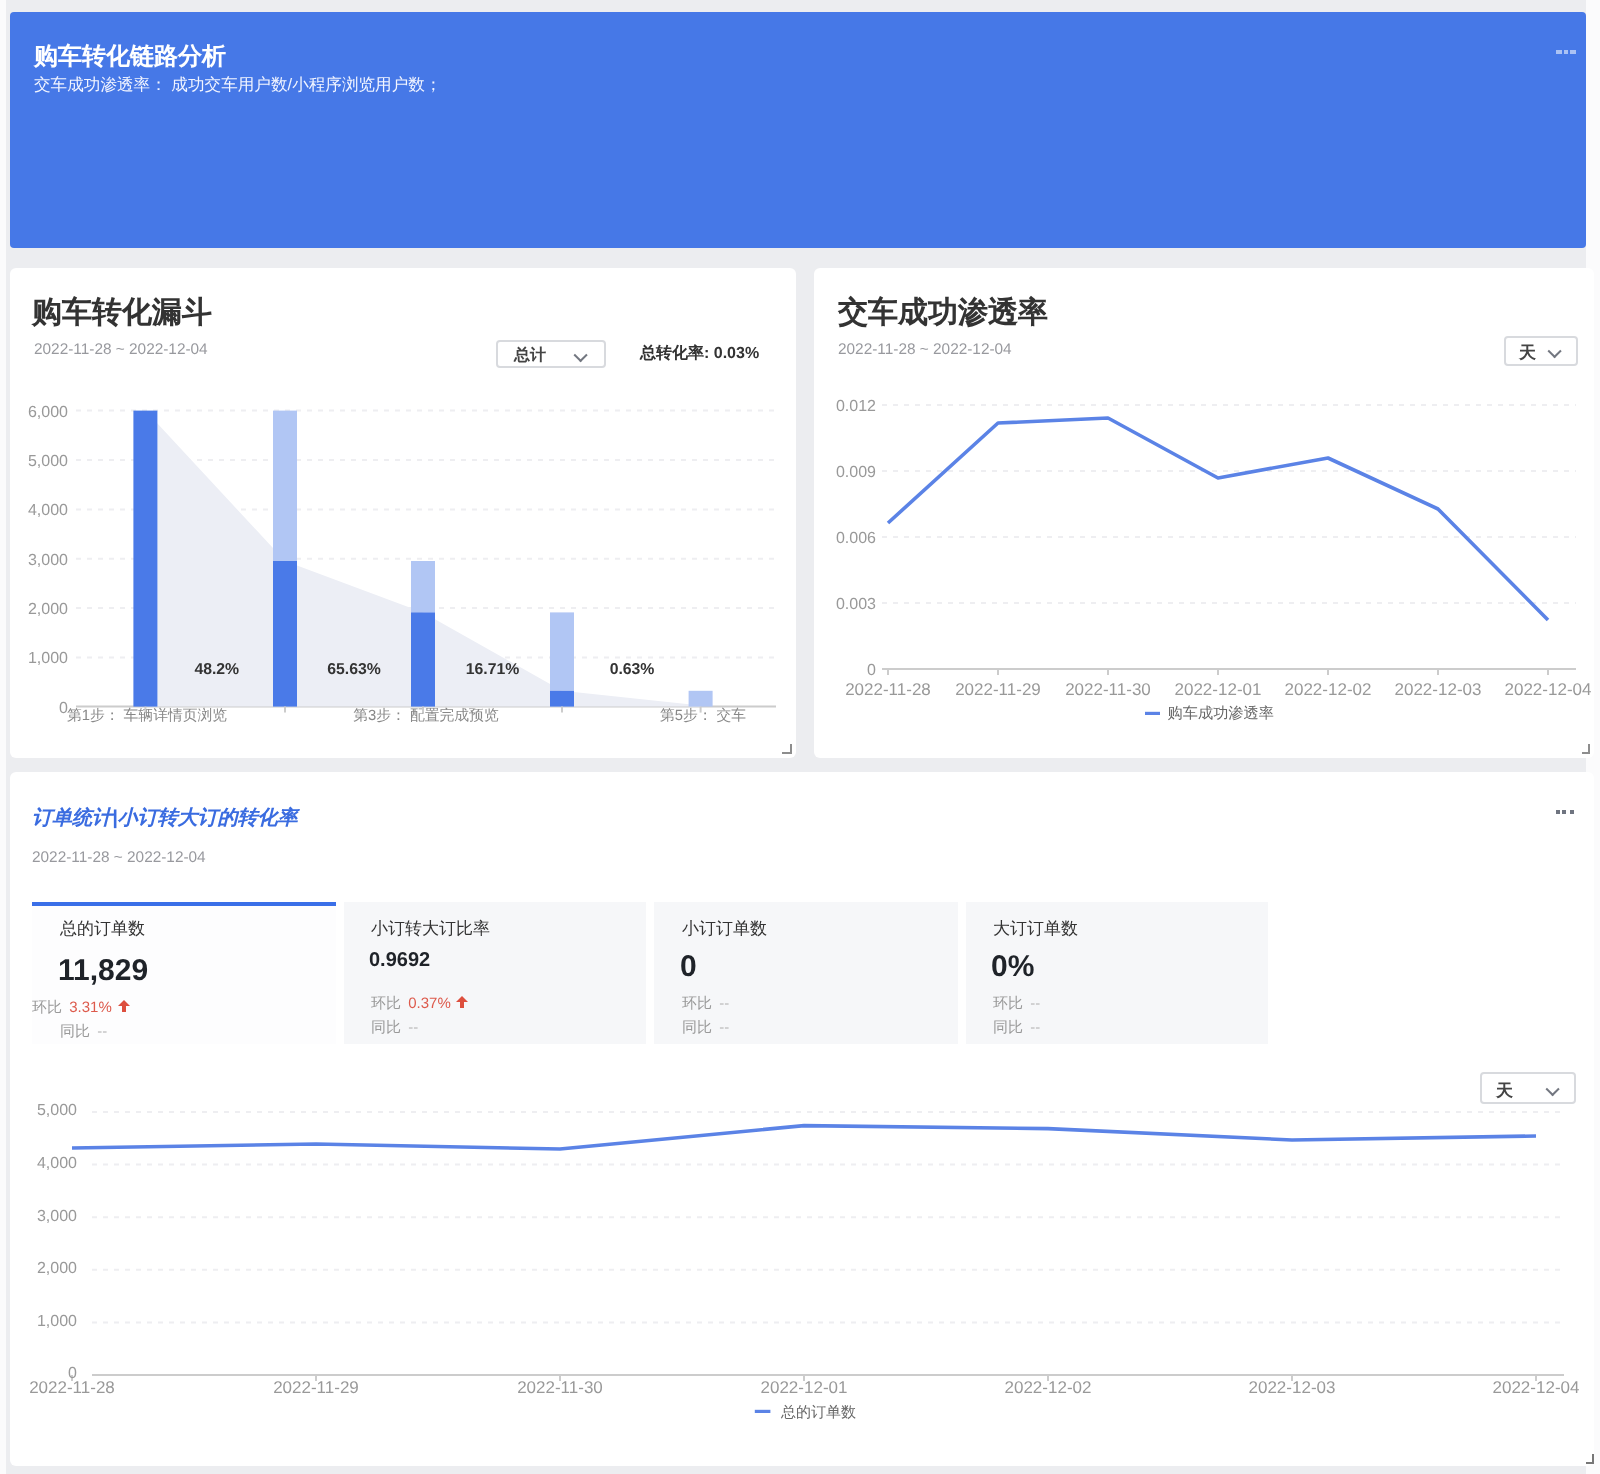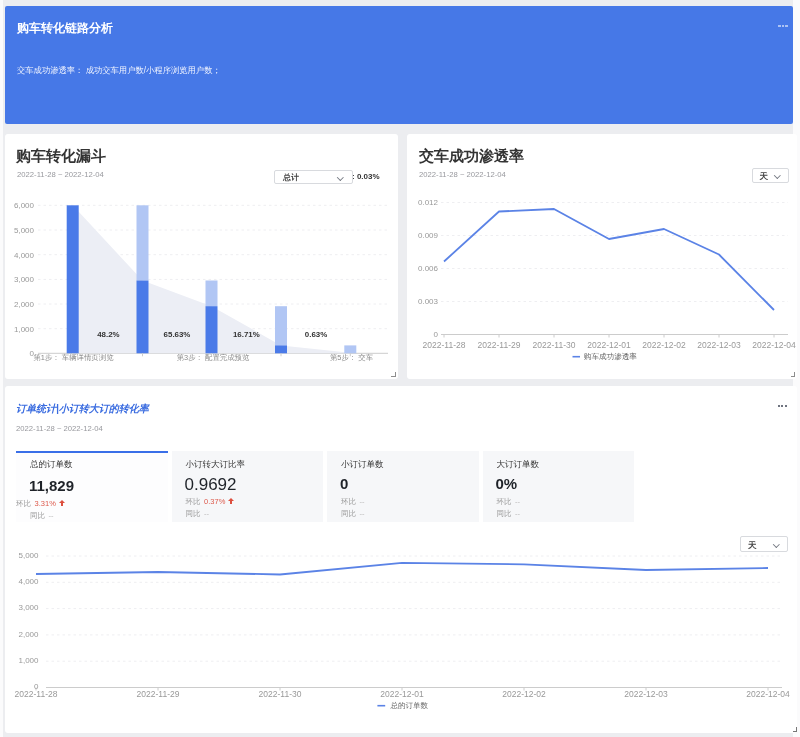--- a/index.html
+++ b/index.html
@@ -18,32 +18,32 @@
   .rsz { position:absolute; width:4.5px; height:4.5px; }
   svg text { font-family:"Liberation Sans", sans-serif; }
 </style>
 </head>
 <body>
 <div class="abs" style="left:793px; top:0; width:7px; height:737px; background:#fbfbfc;"></div>
 <div class="abs" style="left:0; top:0; width:3px; height:737px; background:#fbfbfc;"></div>
 
 <div class="abs" style="left:5px; top:6px; width:788px; height:117.5px; background:#4678e7; border-radius:2px;">
   <div class="abs" style="left:12px; top:13.5px; font-size:12px; font-weight:bold; color:#fff;">购车转化链路分析</div>
-  <div class="abs" style="left:12px; top:30.8px; font-size:8.3px; line-height:normal; color:#f2f5ff;margin-top:28px;">交车成功渗透率： 成功交车用户数/小程序浏览用户数；</div>
+  <div class="abs" style="left:12px; top:30.8px; font-size:8.3px; line-height:normal; color:#f2f5ff;">交车成功渗透率： 成功交车用户数/小程序浏览用户数；</div>
   <div class="dots3" style="right:5.4px; top:18.8px; color:rgba(255,255,255,.55);">
       <i></i>
       <i></i>
       <i></i>
     </div>
 </div>
 
 <div class="panel" style="left:5px; top:133.5px; width:392.5px; height:245px;">
   <div class="ptitle" style="left:11px; top:13px;">购车转化漏斗</div>
   <div class="pdate" style="left:12px; top:36.5px;">2022-11-28 ~ 2022-12-04</div>
-  <div class="dd" style="left:269px; top:36.5px; width:79px; height:14px;text-decoration:underline;">
+  <div class="dd" style="left:243px; top:36.5px; width:55px; height:14px;text-decoration:underline;">
     <span style="position:absolute; left:8px; top:1px; font-size:8px; font-weight:bold; color:#444;">总计</span>
       <span class="chev" style="right:9px; top:4px;"></span>
   </div>
   <div class="abs" style="left:315px; top:37.5px; font-size:8px; font-weight:bold; color:#333; white-space:nowrap;">总转化率: 0.03%</div>
   <svg class="abs" style="left:0; top:0;" width="392.5" height="245" viewBox="0 0 392.5 245">
     <g stroke="#eeeef1" stroke-width="1" stroke-dasharray="2.5,3">
       <line x1="33" y1="71.3" x2="383" y2="71.3"></line>
       <line x1="33" y1="96" x2="383" y2="96"></line>
       <line x1="33" y1="120.7" x2="383" y2="120.7"></line>
       <line x1="33" y1="145.4" x2="383" y2="145.4"></line>
@@ -148,21 +148,21 @@
   <div class="pdate" style="left:11px; top:38.5px;">2022-11-28 ~ 2022-12-04</div>
 
   <div class="abs" style="left:11px; top:65px; width:151.5px; height:71px; background:#fdfdfe; border-top:2px solid #3a6fe8;">
     <div class="abs" style="left:14px; top:6.5px; font-size:8.5px; color:#333;">总的订单数</div>
     <div class="abs" style="left:13px; top:24px; font-size:15px; font-weight:bold; color:#1f2329;">11,829</div>
     <div class="abs" style="left:0; top:46.5px; font-size:7.5px; color:#999;">环比&nbsp; <span style="color:#dd5a4c;">3.31%</span> <span class="uparr"></span></div>
     <div class="abs" style="left:14px; top:58px; font-size:7.5px; color:#999;">同比&nbsp; <span style="color:#bbb;">--</span></div>
   </div>
   <div class="abs" style="left:166.5px; top:65px; width:151.5px; height:71px; background:#f6f7f9;">
     <div class="abs" style="left:14px; top:8px; font-size:8.5px; color:#333;">小订转大订比率</div>
-    <div class="abs" style="left:13px; top:24px; font-size:17px; font-weight:normal; color:#1f2329;">0.9692</div>
+    <div class="abs" style="left:13px; top:24px; font-size:10px; font-weight:bold; color:#1f2329;">0.9692</div>
     <div class="abs" style="left:14px; top:46.5px; font-size:7.5px; color:#999;">环比&nbsp; <span style="color:#dd5a4c;">0.37%</span> <span class="uparr"></span></div>
     <div class="abs" style="left:14px; top:58px; font-size:7.5px; color:#999;">同比&nbsp; <span style="color:#bbb;">--</span></div>
   </div>
   <div class="abs" style="left:322px; top:65px; width:151.5px; height:71px; background:#f6f7f9;">
     <div class="abs" style="left:14px; top:8px; font-size:8.5px; color:#333;">小订订单数</div>
     <div class="abs" style="left:13px; top:24px; font-size:15px; font-weight:bold; color:#1f2329;">0</div>
     <div class="abs" style="left:14px; top:46.5px; font-size:7.5px; color:#999;">环比&nbsp; <span style="color:#bbb;">--</span></div>
     <div class="abs" style="left:14px; top:58px; font-size:7.5px; color:#999;">同比&nbsp; <span style="color:#bbb;">--</span></div>
   </div>
   <div class="abs" style="left:477.5px; top:65px; width:151.5px; height:71px; background:#f6f7f9;">

